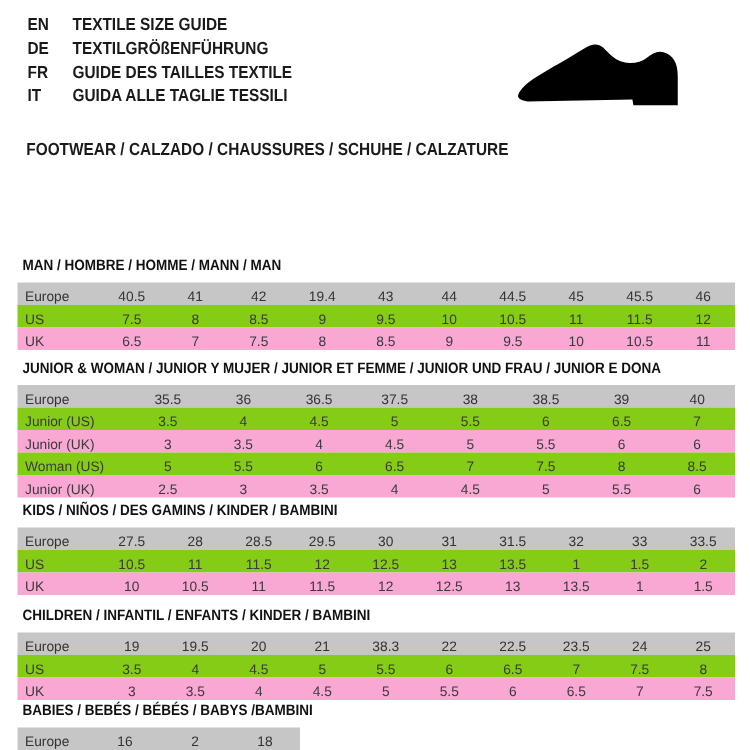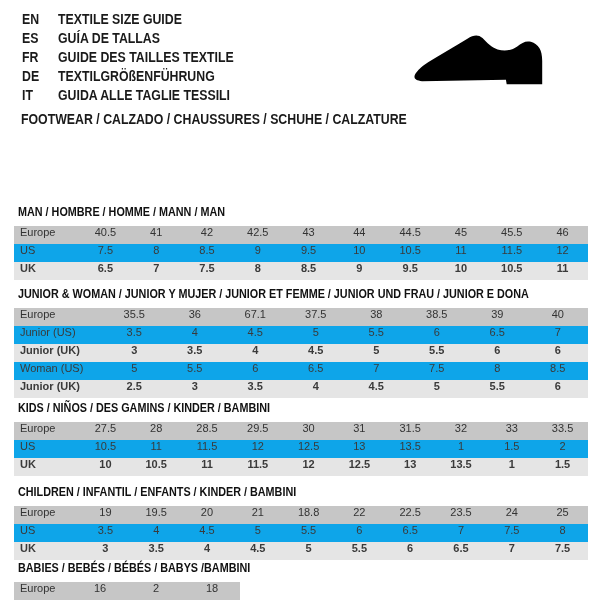--- a/index.html
+++ b/index.html
@@ -35,54 +35,50 @@
   .section{position:absolute;left:14px;margin-top:40px;}
   .section-title{
     font-weight:bold;font-size:12px;line-height:13px;
     margin:0 0 7px 4px;
     transform:scaleX(0.9);transform-origin:0 50%;
     white-space:nowrap;color:#111;
   }
   .tbl{display:block;}
   .tbl-main,.tbl-junior{width:574px;}
   .tbl-babies{width:226px;}
-  .trow{display:flex;height:18px;align-items:flex-start;font-size:11px;color:#3a3a3a;}
+  .trow{display:flex;height:18px;align-items:flex-end;font-size:11px;color:#3a3a3a;}
   .trow.r-head{background:#c6c6c6;color:#333;}
-  .trow.r-alt{background:#e5e5e5;font-weight:bold;}
-  .trow.r-plain{background:#0ea5e9;}
+  .trow.r-alt{background:#f9a8d4;}
+  .trow.r-plain{background:#84cc16;}
   .tlabel{padding-left:6px;box-sizing:border-box;white-space:nowrap;}
   .tbl-main .tlabel{width:66px;}
   .tbl-junior .tlabel{width:90px;}
   .tbl-babies .tlabel{width:58px;}
   .tcell{flex:1;text-align:center;}
   .sec-man{top:166px;}
   .sec-junior{top:248px;}
   .sec-kids{top:362px;}
   .sec-children{top:446px;}
   .sec-babies{top:522px;}
 </style>
 </head>
 <body>
 
 <div class="lang-block" id="lang-list">
     <div class="lang-row">
       <span class="lang-code">EN</span>
       <span class="lang-text">TEXTILE SIZE GUIDE</span>
     </div>
     <div class="lang-row">
-      <span class="lang-code">ES</span>
-      <span class="lang-text">GUÍA DE TALLAS</span>
+      <span class="lang-code">DE</span>
+      <span class="lang-text">TEXTILGRÖßENFÜHRUNG</span>
     </div>
     <div class="lang-row">
       <span class="lang-code">FR</span>
       <span class="lang-text">GUIDE DES TAILLES TEXTILE</span>
-    </div>
-    <div class="lang-row">
-      <span class="lang-code">DE</span>
-      <span class="lang-text">TEXTILGRÖßENFÜHRUNG</span>
     </div>
     <div class="lang-row">
       <span class="lang-code">IT</span>
       <span class="lang-text">GUIDA ALLE TAGLIE TESSILI</span>
     </div>
   </div>
 
 <div class="category-line">FOOTWEAR / CALZADO / CHAUSSURES / SCHUHE / CALZATURE</div>
 
 <svg class="shoe" viewBox="0 0 210 90" xmlns="http://www.w3.org/2000/svg">
@@ -104,21 +100,21 @@
 </svg>
 
 <div class="section sec-man">
     <div class="section-title">MAN / HOMBRE / HOMME / MANN / MAN</div>
     <div class="tbl tbl-main">
       <div class="trow r-head">
         <span class="tlabel">Europe</span>
         <span class="tcell">40.5</span>
         <span class="tcell">41</span>
         <span class="tcell">42</span>
-        <span class="tcell">42.5</span>
+        <span class="tcell">19.4</span>
         <span class="tcell">43</span>
         <span class="tcell">44</span>
         <span class="tcell">44.5</span>
         <span class="tcell">45</span>
         <span class="tcell">45.5</span>
         <span class="tcell">46</span>
       </div>
       <div class="trow r-plain">
         <span class="tlabel">US</span>
         <span class="tcell">7.5</span>
@@ -147,21 +143,21 @@
       </div>
     </div>
   </div>
 <div class="section sec-junior">
     <div class="section-title">JUNIOR &amp; WOMAN / JUNIOR Y MUJER / JUNIOR ET FEMME / JUNIOR UND FRAU / JUNIOR E DONA</div>
     <div class="tbl tbl-junior">
       <div class="trow r-head">
         <span class="tlabel">Europe</span>
         <span class="tcell">35.5</span>
         <span class="tcell">36</span>
-        <span class="tcell">67.1</span>
+        <span class="tcell">36.5</span>
         <span class="tcell">37.5</span>
         <span class="tcell">38</span>
         <span class="tcell">38.5</span>
         <span class="tcell">39</span>
         <span class="tcell">40</span>
       </div>
       <div class="trow r-plain">
         <span class="tlabel">Junior (US)</span>
         <span class="tcell">3.5</span>
         <span class="tcell">4</span>
@@ -253,21 +249,21 @@
   </div>
 <div class="section sec-children">
     <div class="section-title">CHILDREN / INFANTIL / ENFANTS / KINDER / BAMBINI</div>
     <div class="tbl tbl-main">
       <div class="trow r-head">
         <span class="tlabel">Europe</span>
         <span class="tcell">19</span>
         <span class="tcell">19.5</span>
         <span class="tcell">20</span>
         <span class="tcell">21</span>
-        <span class="tcell">18.8</span>
+        <span class="tcell">38.3</span>
         <span class="tcell">22</span>
         <span class="tcell">22.5</span>
         <span class="tcell">23.5</span>
         <span class="tcell">24</span>
         <span class="tcell">25</span>
       </div>
       <div class="trow r-plain">
         <span class="tlabel">US</span>
         <span class="tcell">3.5</span>
         <span class="tcell">4</span>

